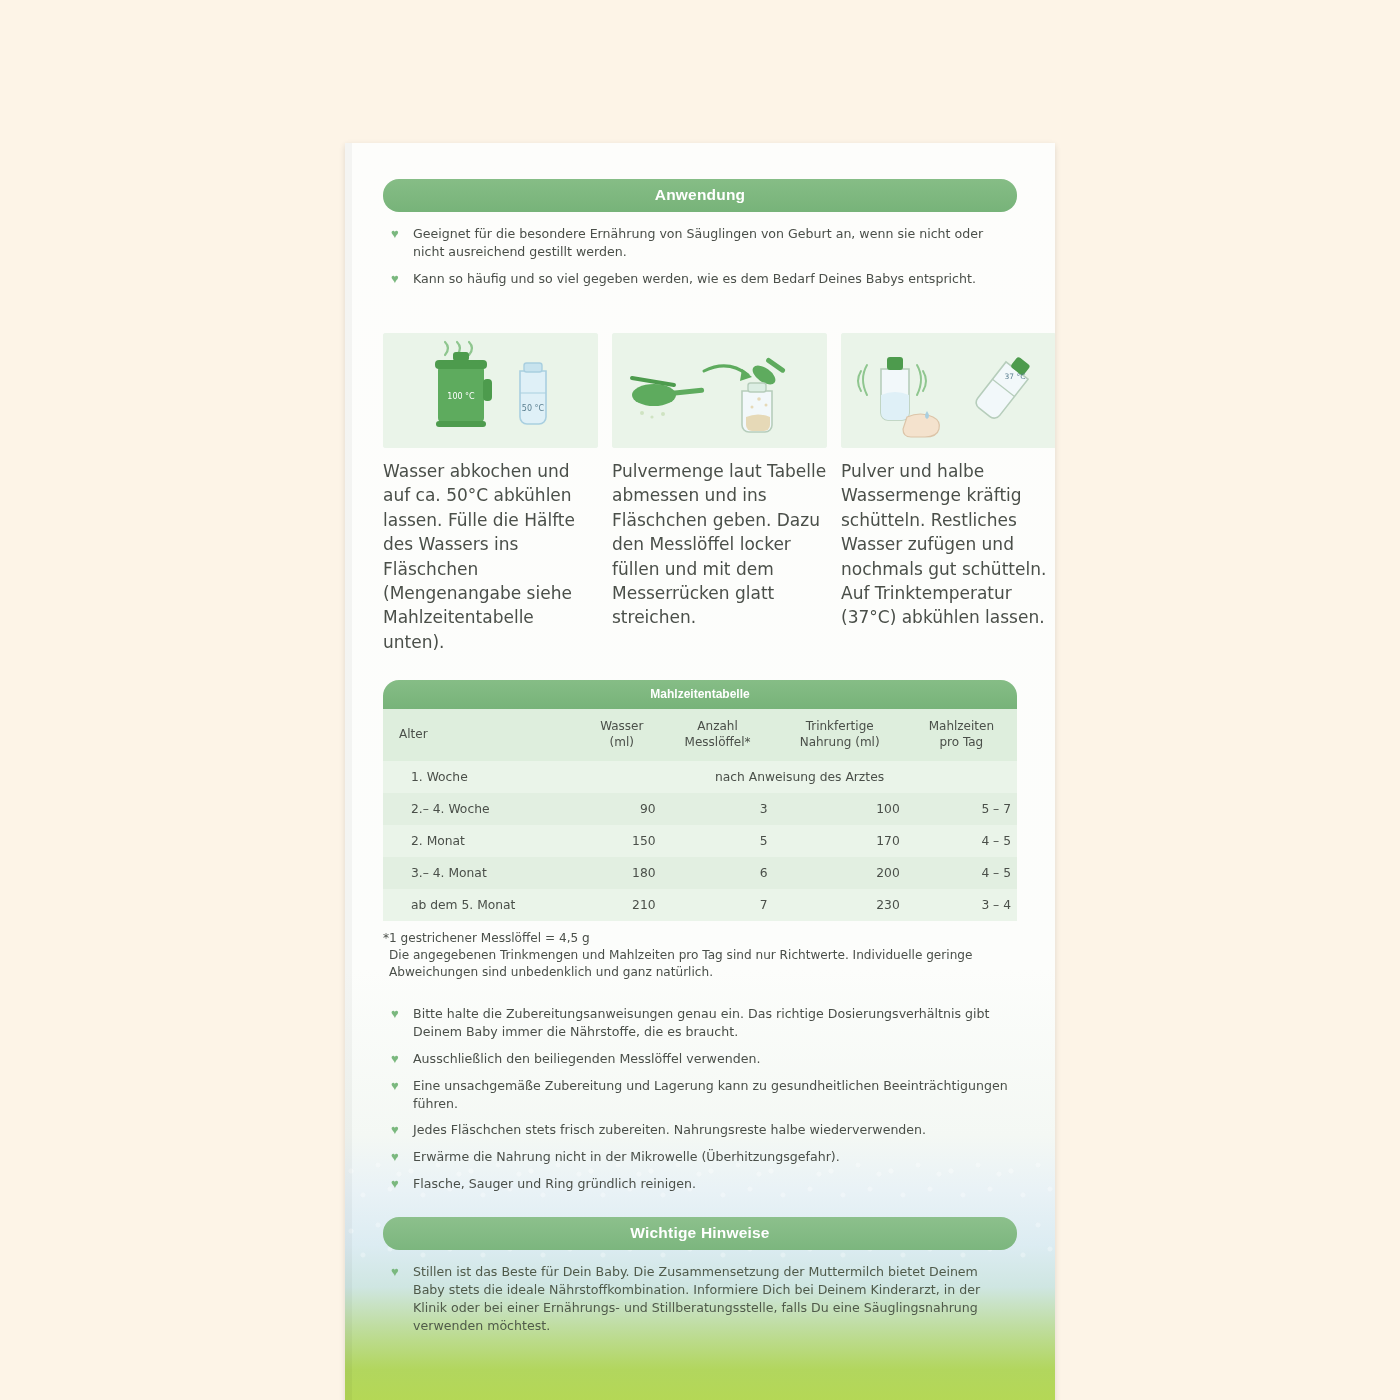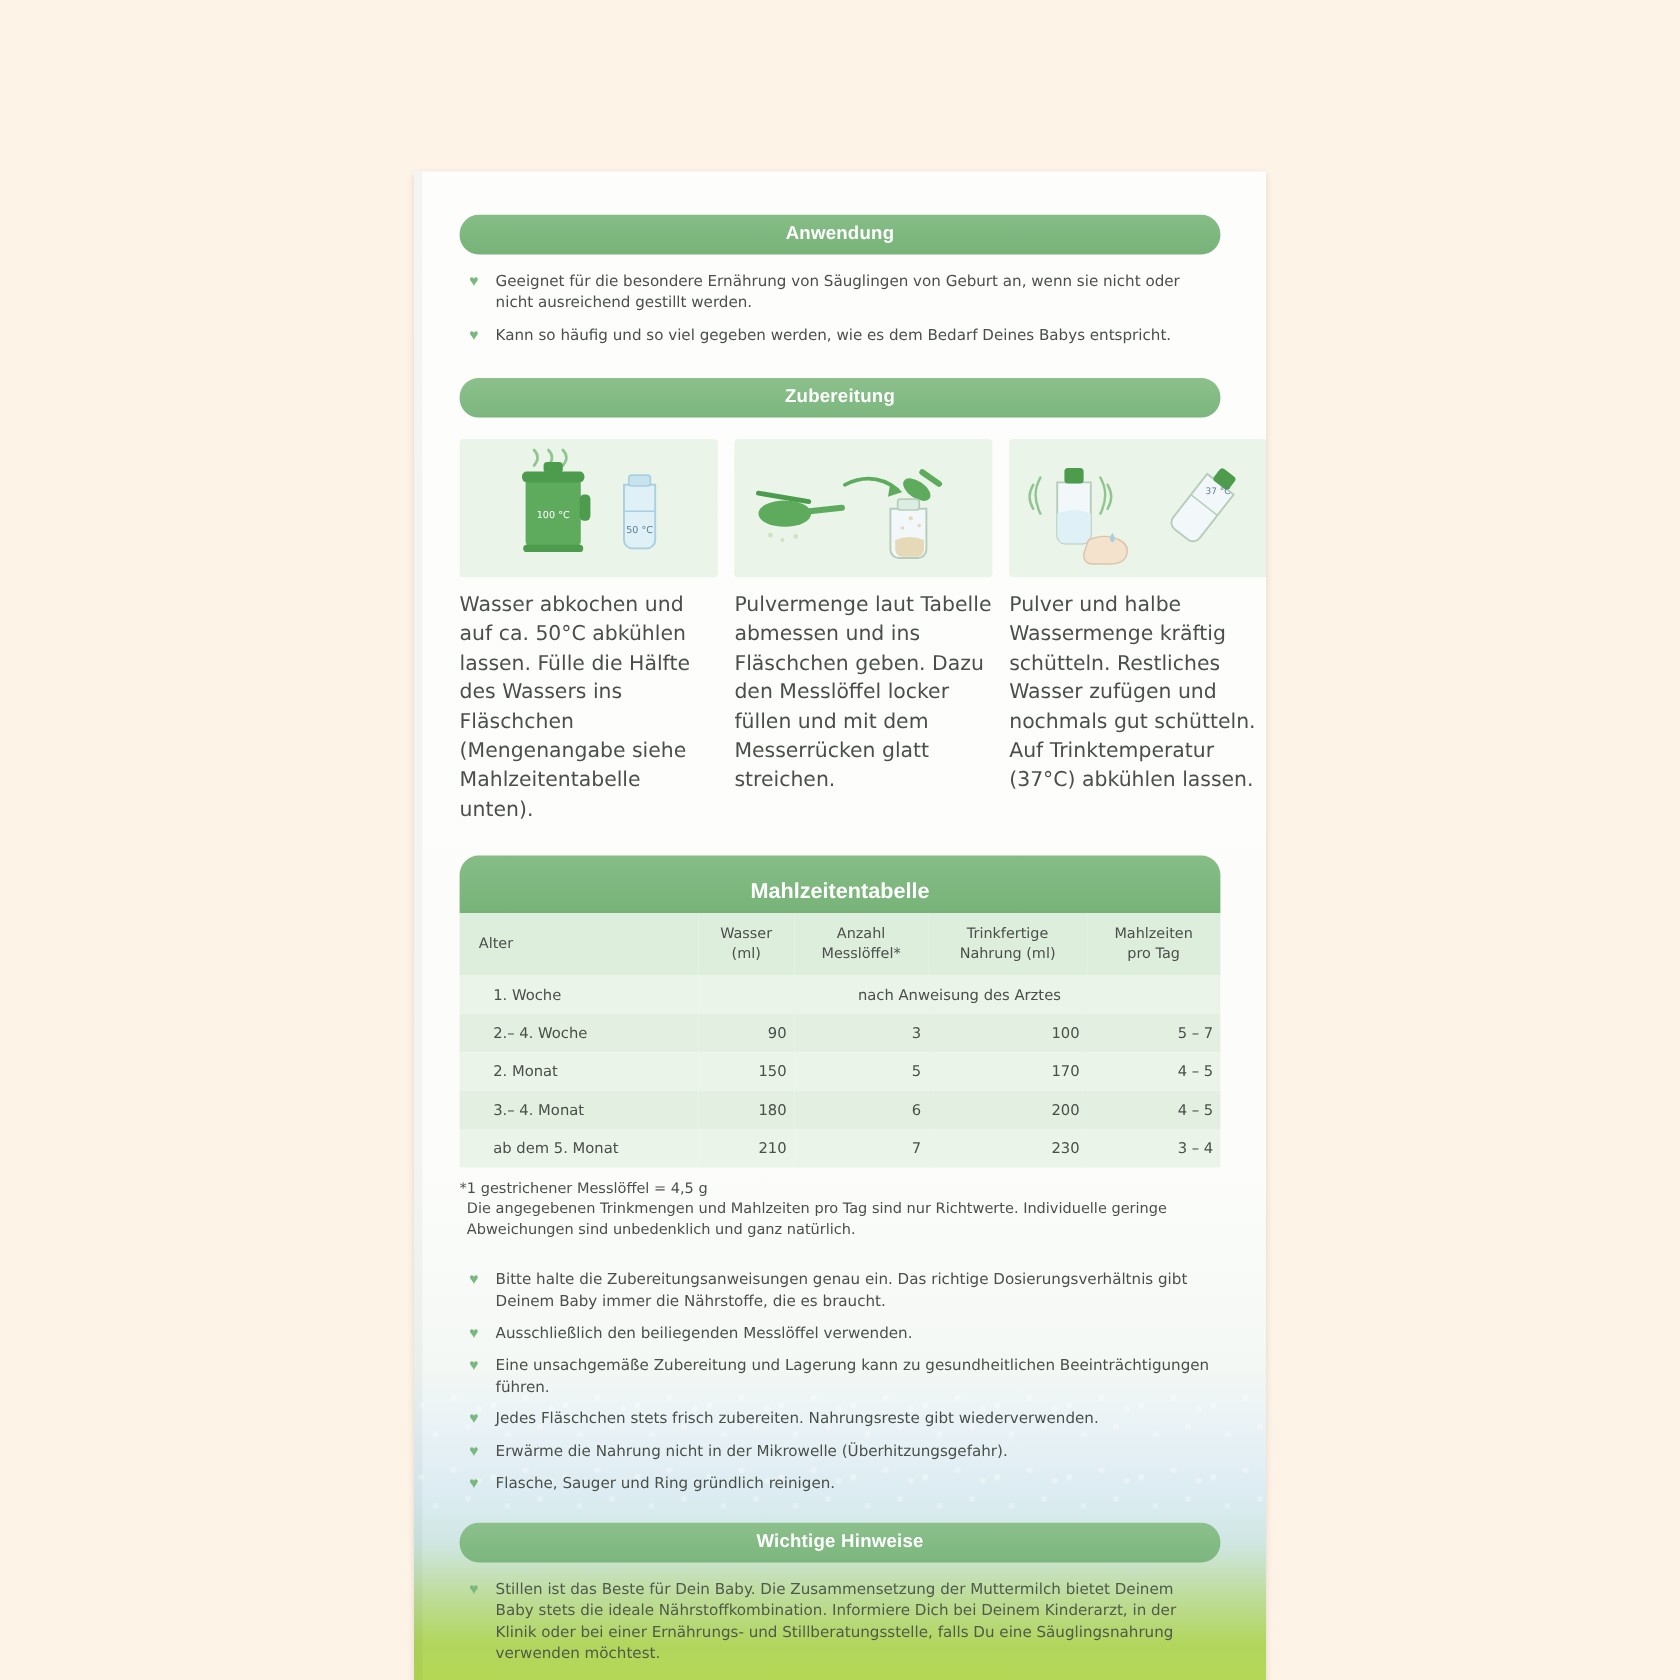--- a/index.html
+++ b/index.html
@@ -133,22 +133,22 @@
   table.meals {
     width: 100%;
     border-collapse: collapse;
     font-family: "DejaVu Sans", sans-serif;
   }
   table.meals caption {
     background: linear-gradient(to bottom, #86bd86, #77b379);
     color: #fff;
     font-family: "Liberation Sans", sans-serif;
     font-weight: bold;
-    font-size: 18px;
-    padding: 19px 0 8px;
+    font-size: 12px;
+    padding: 7px 0 8px;
     border-radius: 16px 16px 0 0;
   }
   table.meals th {
     background: #deeedd;
     color: #4a4f49;
     font-weight: normal;
     font-size: 12px;
     line-height: 1.3;
     padding: 10px 6px;
     text-align: center;
@@ -213,21 +213,20 @@
           <span class="heart">♥</span>
           <span class="bullet-text">Geeignet für die besondere Ernährung von Säuglingen von Geburt an, wenn sie nicht oder nicht ausreichend gestillt werden.</span>
         </div>
         <div class="bullet-row">
           <span class="heart">♥</span>
           <span class="bullet-text">Kann so häufig und so viel gegeben werden, wie es dem Bedarf Deines Babys entspricht.</span>
         </div>
       </div>
 
       <div style="height:18px"></div>
-      <div class="bar tone-b">Zubereitung</div>
 
       <div class="steps">
 
         <div class="step">
           <div class="pictogram">
             <svg width="215" height="115" viewBox="0 0 215 115" xmlns="http://www.w3.org/2000/svg">
               <rect x="0" y="0" width="215" height="115" fill="#eaf4e9"></rect>
 
               <path d="M62 22 q6 -7 0 -13 M74 22 q6 -7 0 -13 M86 22 q6 -7 0 -13" stroke="#8fc68f" stroke-width="2.2" fill="none" stroke-linecap="round"></path>
 
@@ -369,21 +368,21 @@
           <div class="bullet-row">
             <span class="heart">♥</span>
             <span class="bullet-text">Ausschließlich den beiliegenden Messlöffel verwenden.</span>
           </div>
           <div class="bullet-row">
             <span class="heart">♥</span>
             <span class="bullet-text">Eine unsachgemäße Zubereitung und Lagerung kann zu gesundheitlichen Beeinträchtigungen führen.</span>
           </div>
           <div class="bullet-row">
             <span class="heart">♥</span>
-            <span class="bullet-text">Jedes Fläschchen stets frisch zubereiten. Nahrungsreste gibt wiederverwenden.</span>
+            <span class="bullet-text">Jedes Fläschchen stets frisch zubereiten. Nahrungsreste halbe wiederverwenden.</span>
           </div>
           <div class="bullet-row">
             <span class="heart">♥</span>
             <span class="bullet-text">Erwärme die Nahrung nicht in der Mikrowelle (Überhitzungsgefahr).</span>
           </div>
           <div class="bullet-row">
             <span class="heart">♥</span>
             <span class="bullet-text">Flasche, Sauger und Ring gründlich reinigen.</span>
           </div>
         </div>

